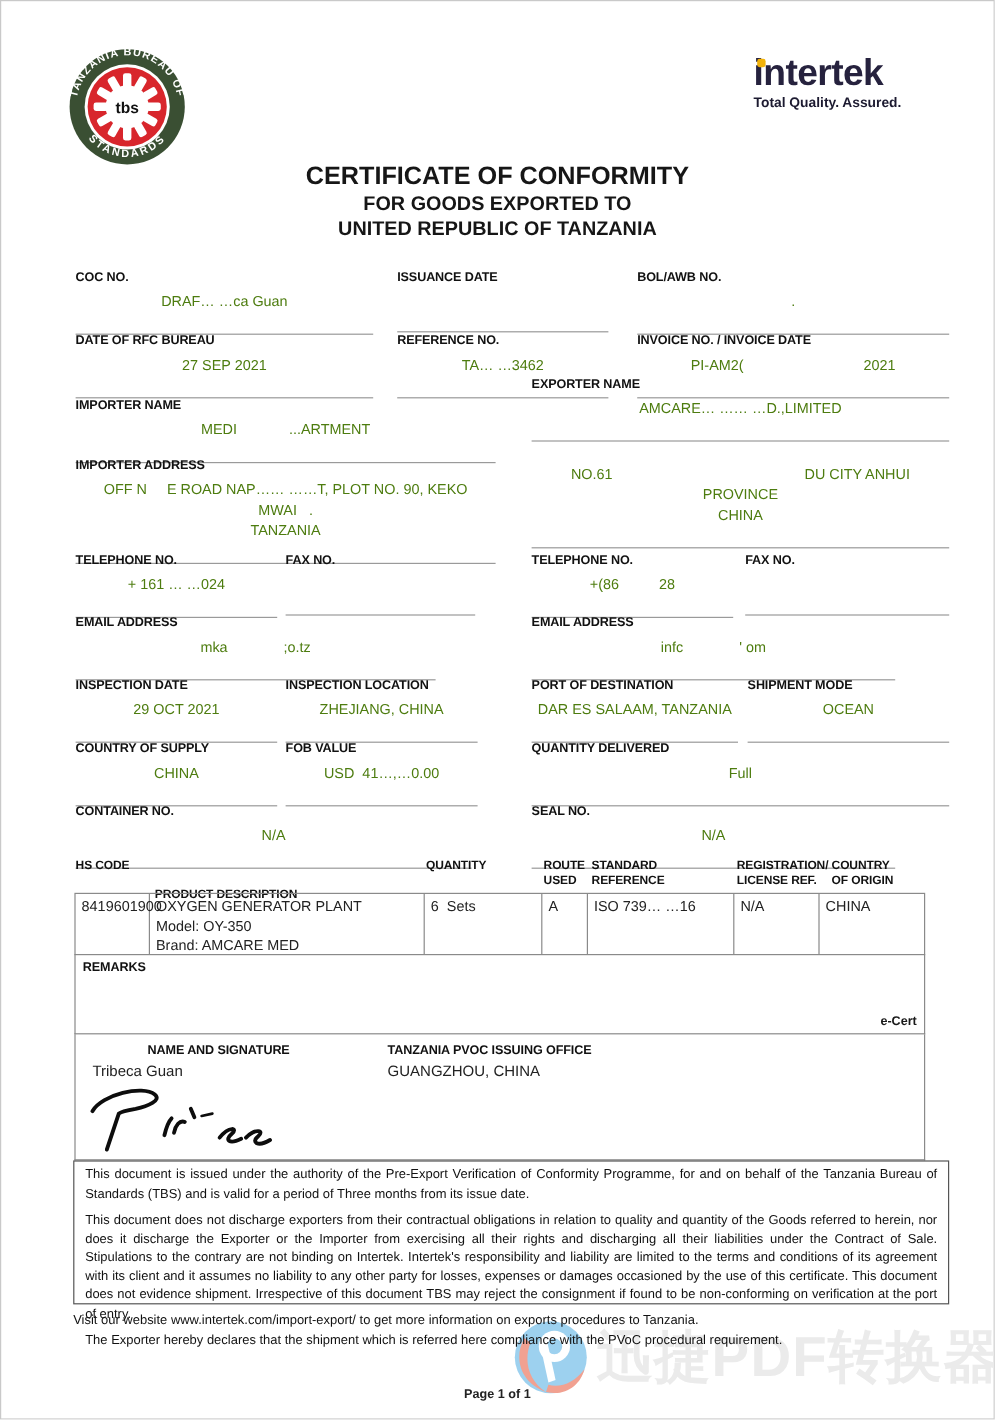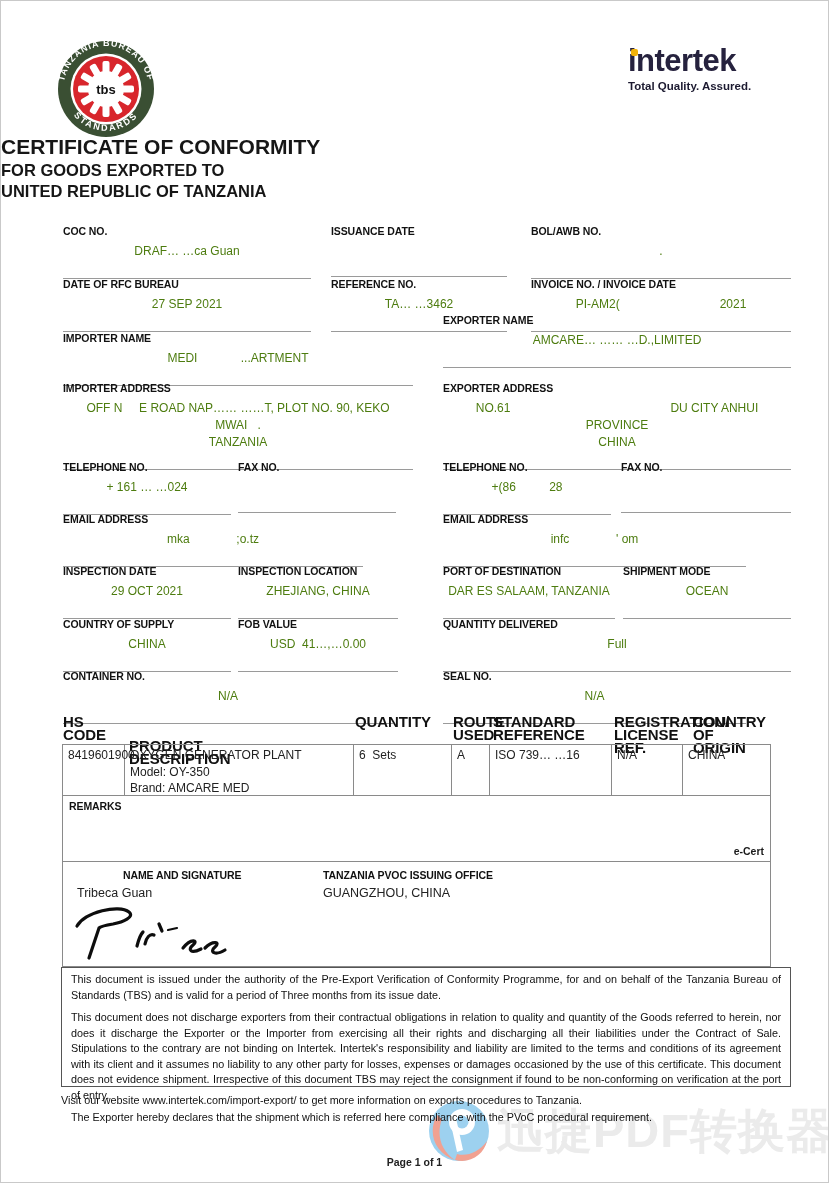--- a/index.html
+++ b/index.html
@@ -5,30 +5,30 @@
   html,body{margin:0;padding:0;background:#f2f2f2;}
   .page{position:relative;width:829px;height:1183px;margin:0 auto;background:#fff;
         font-family:"Liberation Sans",sans-serif;color:#1a1a1a;border:1px solid #c9c9c9;
         box-sizing:border-box;overflow:hidden;}
   
   .tbs-logo{position:absolute;left:55px;top:38px;width:100px;height:100px;}
   .itk{position:absolute;left:627px;top:44px;width:170px;}
   .itk-word{position:relative;font-size:31px;font-weight:bold;color:#26223e;letter-spacing:-0.5px;line-height:32px;}
   .itk-dot{position:absolute;left:2.5px;top:3.5px;width:7px;height:7px;border-radius:2px;background:#f2b20a;}
   .itk-tag{font-size:11.5px;font-weight:bold;color:#1c1a30;margin-top:3px;}
-  .title{position:absolute;left:0;right:0;top:133px;font-weight:bold;color:#161616;}
+  .title{position:absolute;left:0;right:0;top:133px;text-align:center;font-weight:bold;color:#161616;}
   .t1{font-size:21px;line-height:26px;letter-spacing:0;}
   .t2{font-size:16.5px;line-height:21px;}
   
   .field{position:absolute;}
   .flabel{font-weight:bold;font-size:10.5px;letter-spacing:-0.1px;color:#111;white-space:pre-wrap;line-height:13px;}
   .fvalue{font-size:12px;color:#4d7c0f;margin-top:5px;padding-bottom:18px;border-bottom:1px solid #9a9a9a;
           white-space:pre-wrap;min-height:15px;line-height:17px;text-align:center;}
   
-  .th{position:absolute;font-weight:bold;font-size:15px;line-height:13px;letter-spacing:-0.1px;color:#111;}
+  .th{position:absolute;font-weight:bold;font-size:10px;line-height:13px;letter-spacing:-0.1px;color:#111;}
   .trow{position:absolute;left:61px;top:743px;width:709px;height:52px;border:1px solid #8a8a8a;
         display:flex;box-sizing:border-box;}
   .tcell{border-right:1px solid #8a8a8a;padding:2px 5px;font-size:12px;line-height:16.5px;
          white-space:pre-wrap;box-sizing:border-box;color:#222;}
   .tcell:last-child{border-right:none;}
   
   .remarks{position:absolute;left:61px;top:794px;width:709px;height:67px;border:1px solid #8a8a8a;
            border-top:none;box-sizing:border-box;}
   .remarks .flabel{position:absolute;left:6px;top:5px;}
   .ecert{position:absolute;right:6px;bottom:4px;font-weight:bold;font-size:10.5px;}
@@ -144,21 +144,20 @@
     <div class="fvalue">AMCARE… …… …D.,LIMITED</div>
   </div>
 
   <div class="field" style="left:62px;top:381px;width:350px">
     <div class="flabel">IMPORTER ADDRESS</div>
     <div class="fvalue">OFF N     E ROAD NAP…… ……T, PLOT NO. 90, KEKO
 MWAI   .
 TANZANIA</div>
   </div>
   <div class="field" style="left:442px;top:381px;width:348px">
-    <div class="flabel">EXPORTER ADDRESS</div>
     <div class="fvalue">NO.61                                                DU CITY ANHUI
 PROVINCE
 CHINA</div>
   </div>
 
   <div class="field" style="left:62px;top:460px;width:168px">
     <div class="flabel">TELEPHONE NO.</div>
     <div class="fvalue">+ 161 … …024</div>
   </div>
   <div class="field" style="left:237px;top:460px;width:158px">

